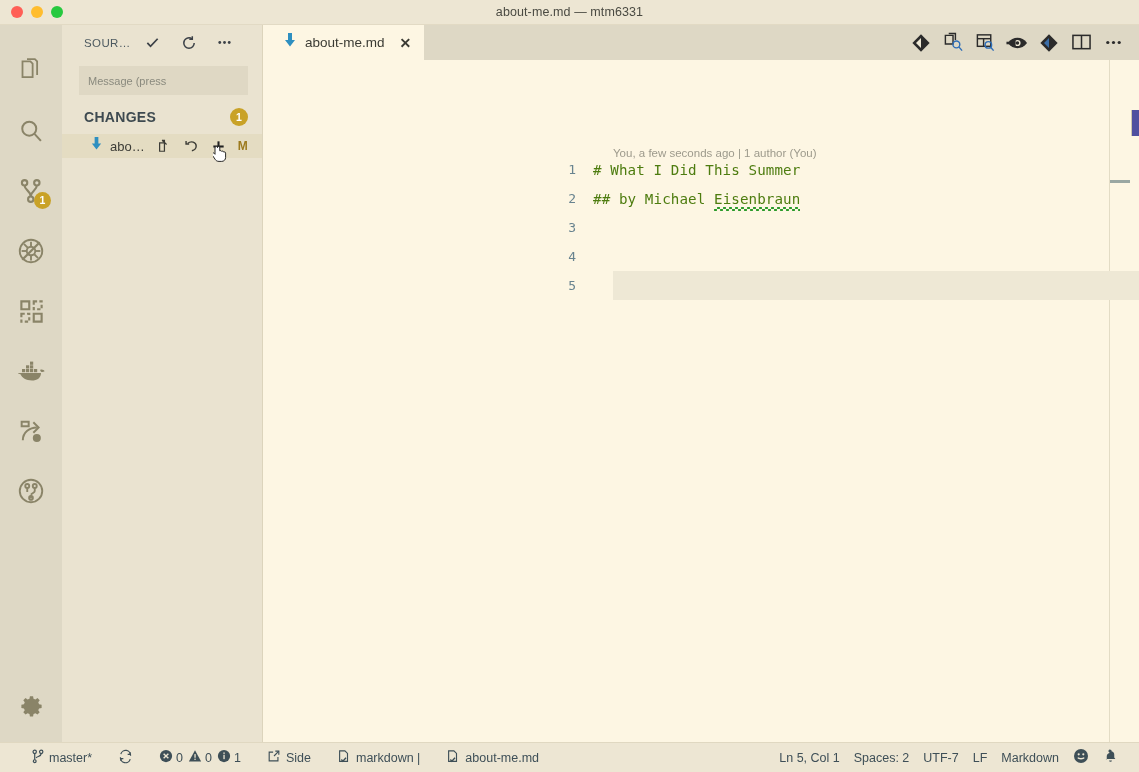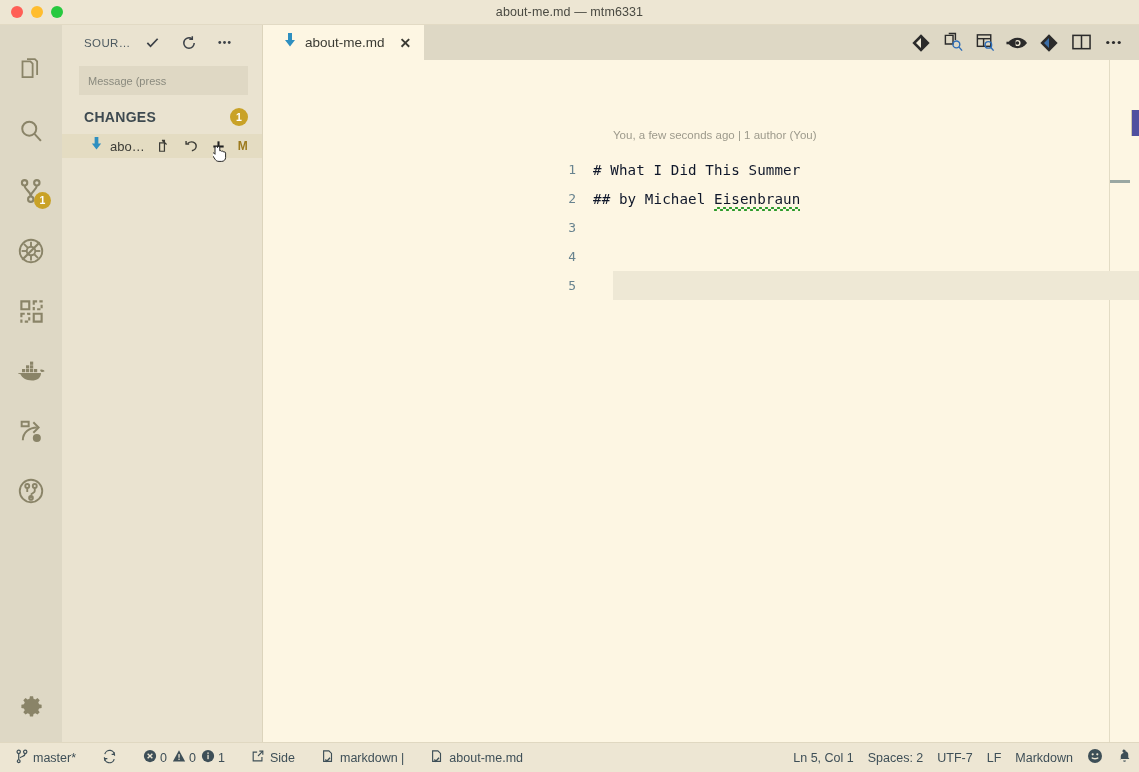--- a/index.html
+++ b/index.html
@@ -122,34 +122,34 @@
   }
   .tab-label { font-size: 13.5px; color: #3a3a33; white-space: nowrap; }
   .tab-close { font-size: 14px; color: #3a3a33; margin-left: 7px; cursor: pointer; line-height: 1; font-weight: 600; }
   .tabs-fill { flex: 1; }
   .editor-actions { display: flex; align-items: center; gap: 0; padding-right: 10px; }
   .ed-btn { width: 32px; height: 35px; display: flex; align-items: center; justify-content: center; cursor: pointer; }
 
   
   .codewrap { flex: 1; position: relative; overflow: hidden; background: #FDF6E3; }
   .blame {
-    position: absolute; left: 350px; top: 69px;
+    position: absolute; left: 350px; top: 87px;
     font-size: 11.5px; color: #9d9a8c; white-space: nowrap;
   }
   .lines { position: absolute; left: 0; top: 95px; right: 0; }
   .line { height: 29px; display: flex; align-items: center; position: relative; }
   .ln {
     width: 330px; text-align: right; padding-right: 17px;
     font-family: "DejaVu Sans Mono", monospace; font-size: 13px; color: #68838f;
   }
   .code {
     font-family: "DejaVu Sans Mono", monospace; font-size: 14.2px;
     color: #3b4b52; white-space: pre; letter-spacing: .1px;
   }
-  .md-head { color: #0f172a; }
+  .md-head { color: #4d7c0f; }
   .spell { position: relative; }
   .spell::after {
     content: ""; position: absolute; left: 0; right: 0; bottom: -4px; height: 4px;
     background-image:
       radial-gradient(circle at 1.5px 3px, #2a9a2a 1.1px, transparent 1.3px),
       radial-gradient(circle at 4.5px 1px, #2a9a2a 1.1px, transparent 1.3px);
     background-size: 6px 4px;
   }
   .line.active .rowhl {
     position: absolute; left: 350px; right: 0; top: 0; bottom: 0;
@@ -163,22 +163,22 @@
   }
 
   
   .statusbar {
     height: 30px; min-height: 30px;
     background: #EDE6D3;
     display: flex; align-items: center;
     font-size: 12.5px; color: #3e4f57;
     border-top: 1px solid #e0d8c1;
   }
-  .sb-left { display: flex; align-items: center; padding-left: 8px; gap: 12px; }
-  .sb-right { display: flex; align-items: center; margin-left: auto; }
+  .sb-left { display: flex; align-items: center; padding-left: 24px; gap: 12px; }
+  .sb-right { display: flex; align-items: center; margin-left: auto; padding-right: 14px; }
   .sb-item {
     display: flex; align-items: center; gap: 5px;
     padding: 0 7px; height: 30px; cursor: pointer; white-space: nowrap;
   }
   .sb-metrics { display: flex; align-items: center; gap: 5px; padding: 0 7px; height: 30px; cursor: pointer; }
   .metric { display: flex; align-items: center; gap: 3px; }
   svg { shape-rendering: geometricPrecision; }
 </style>
 </head>
 <body>

